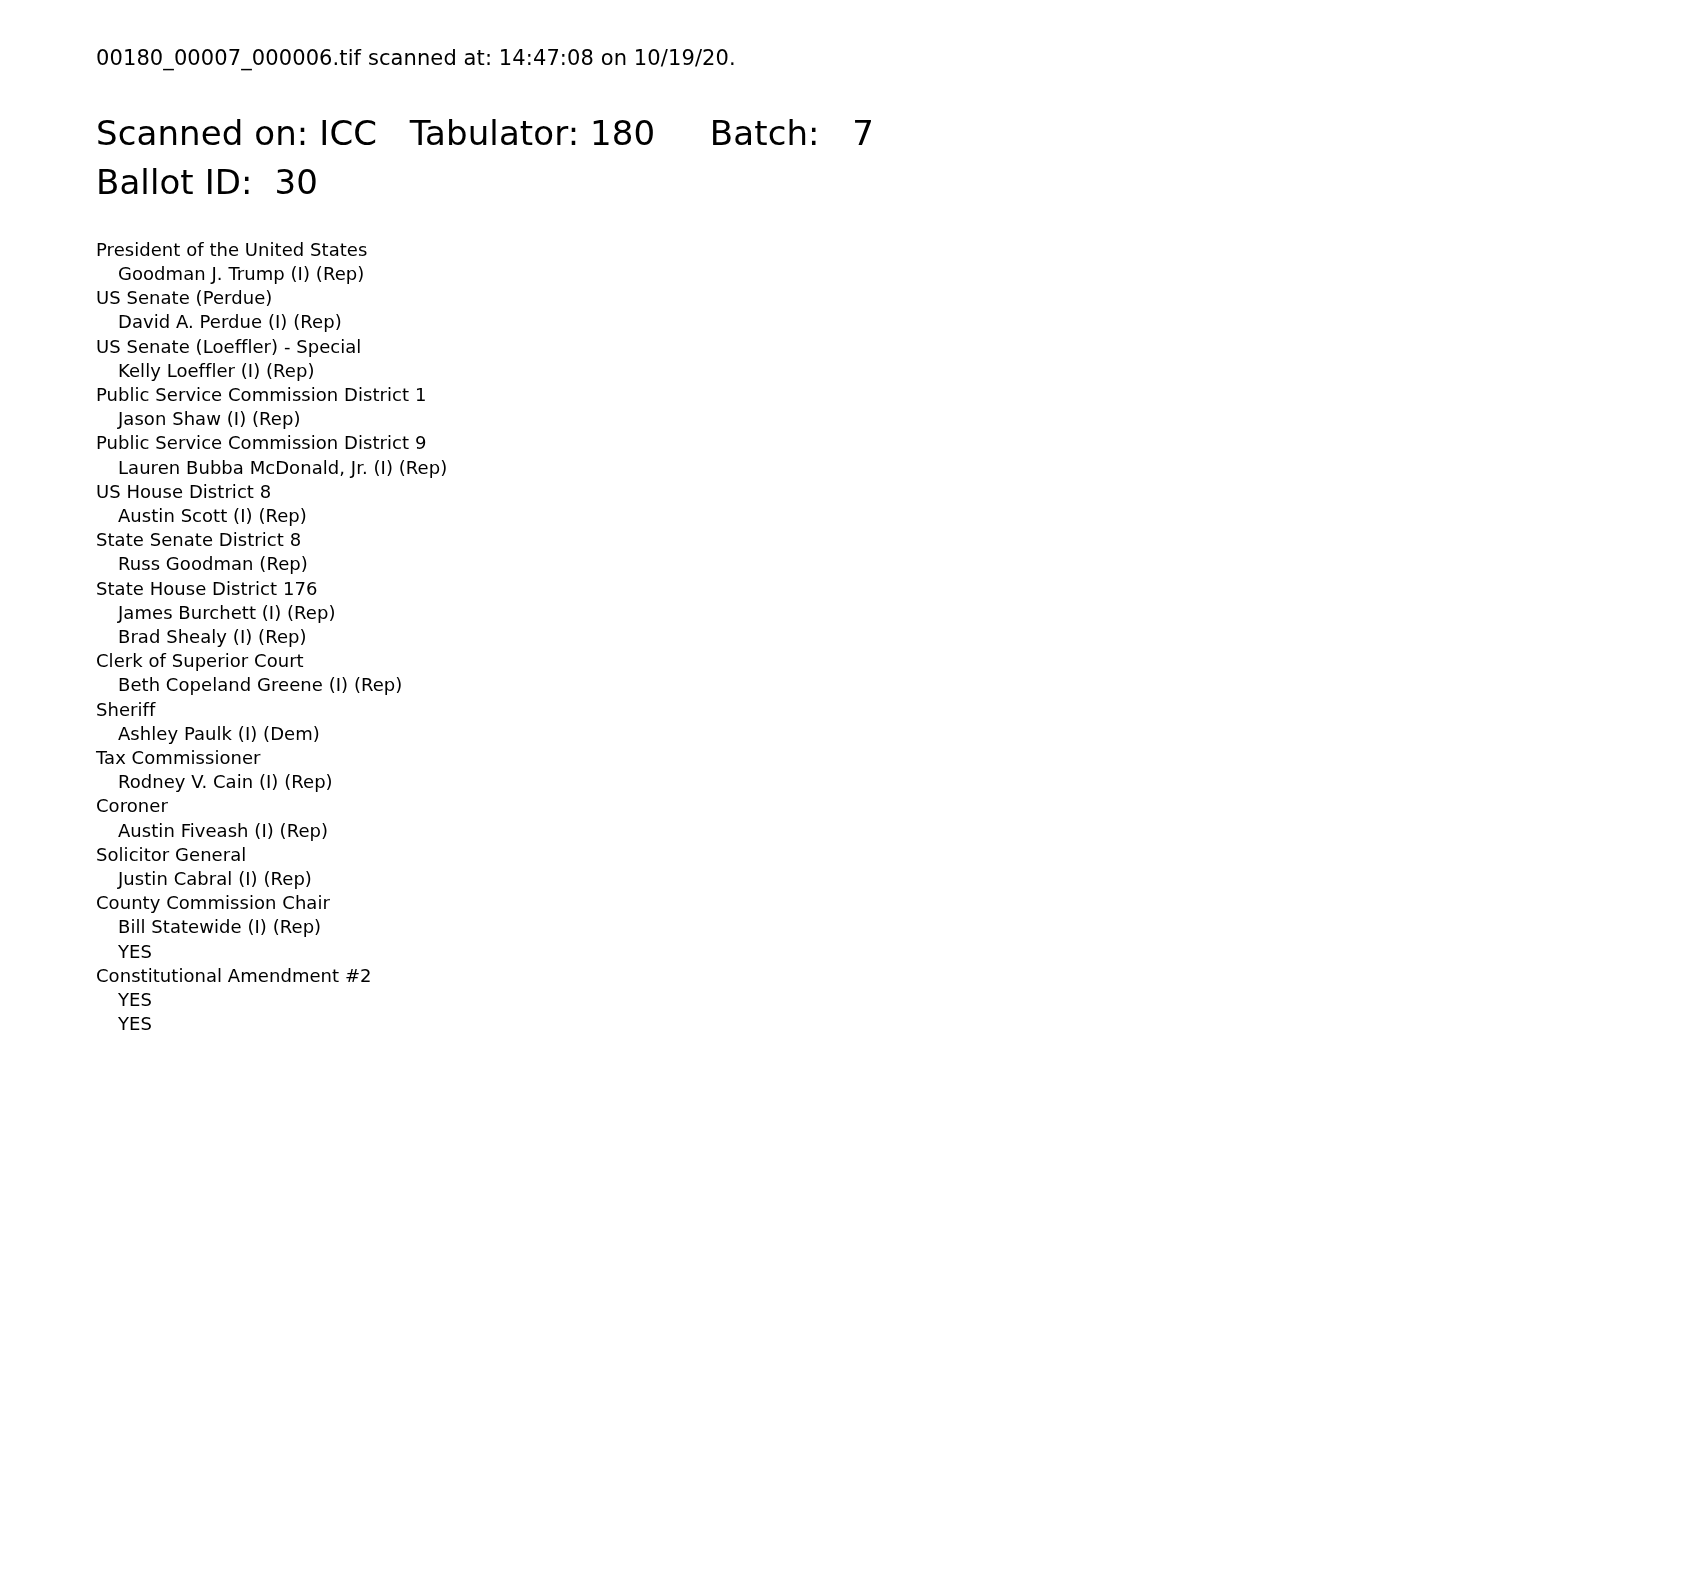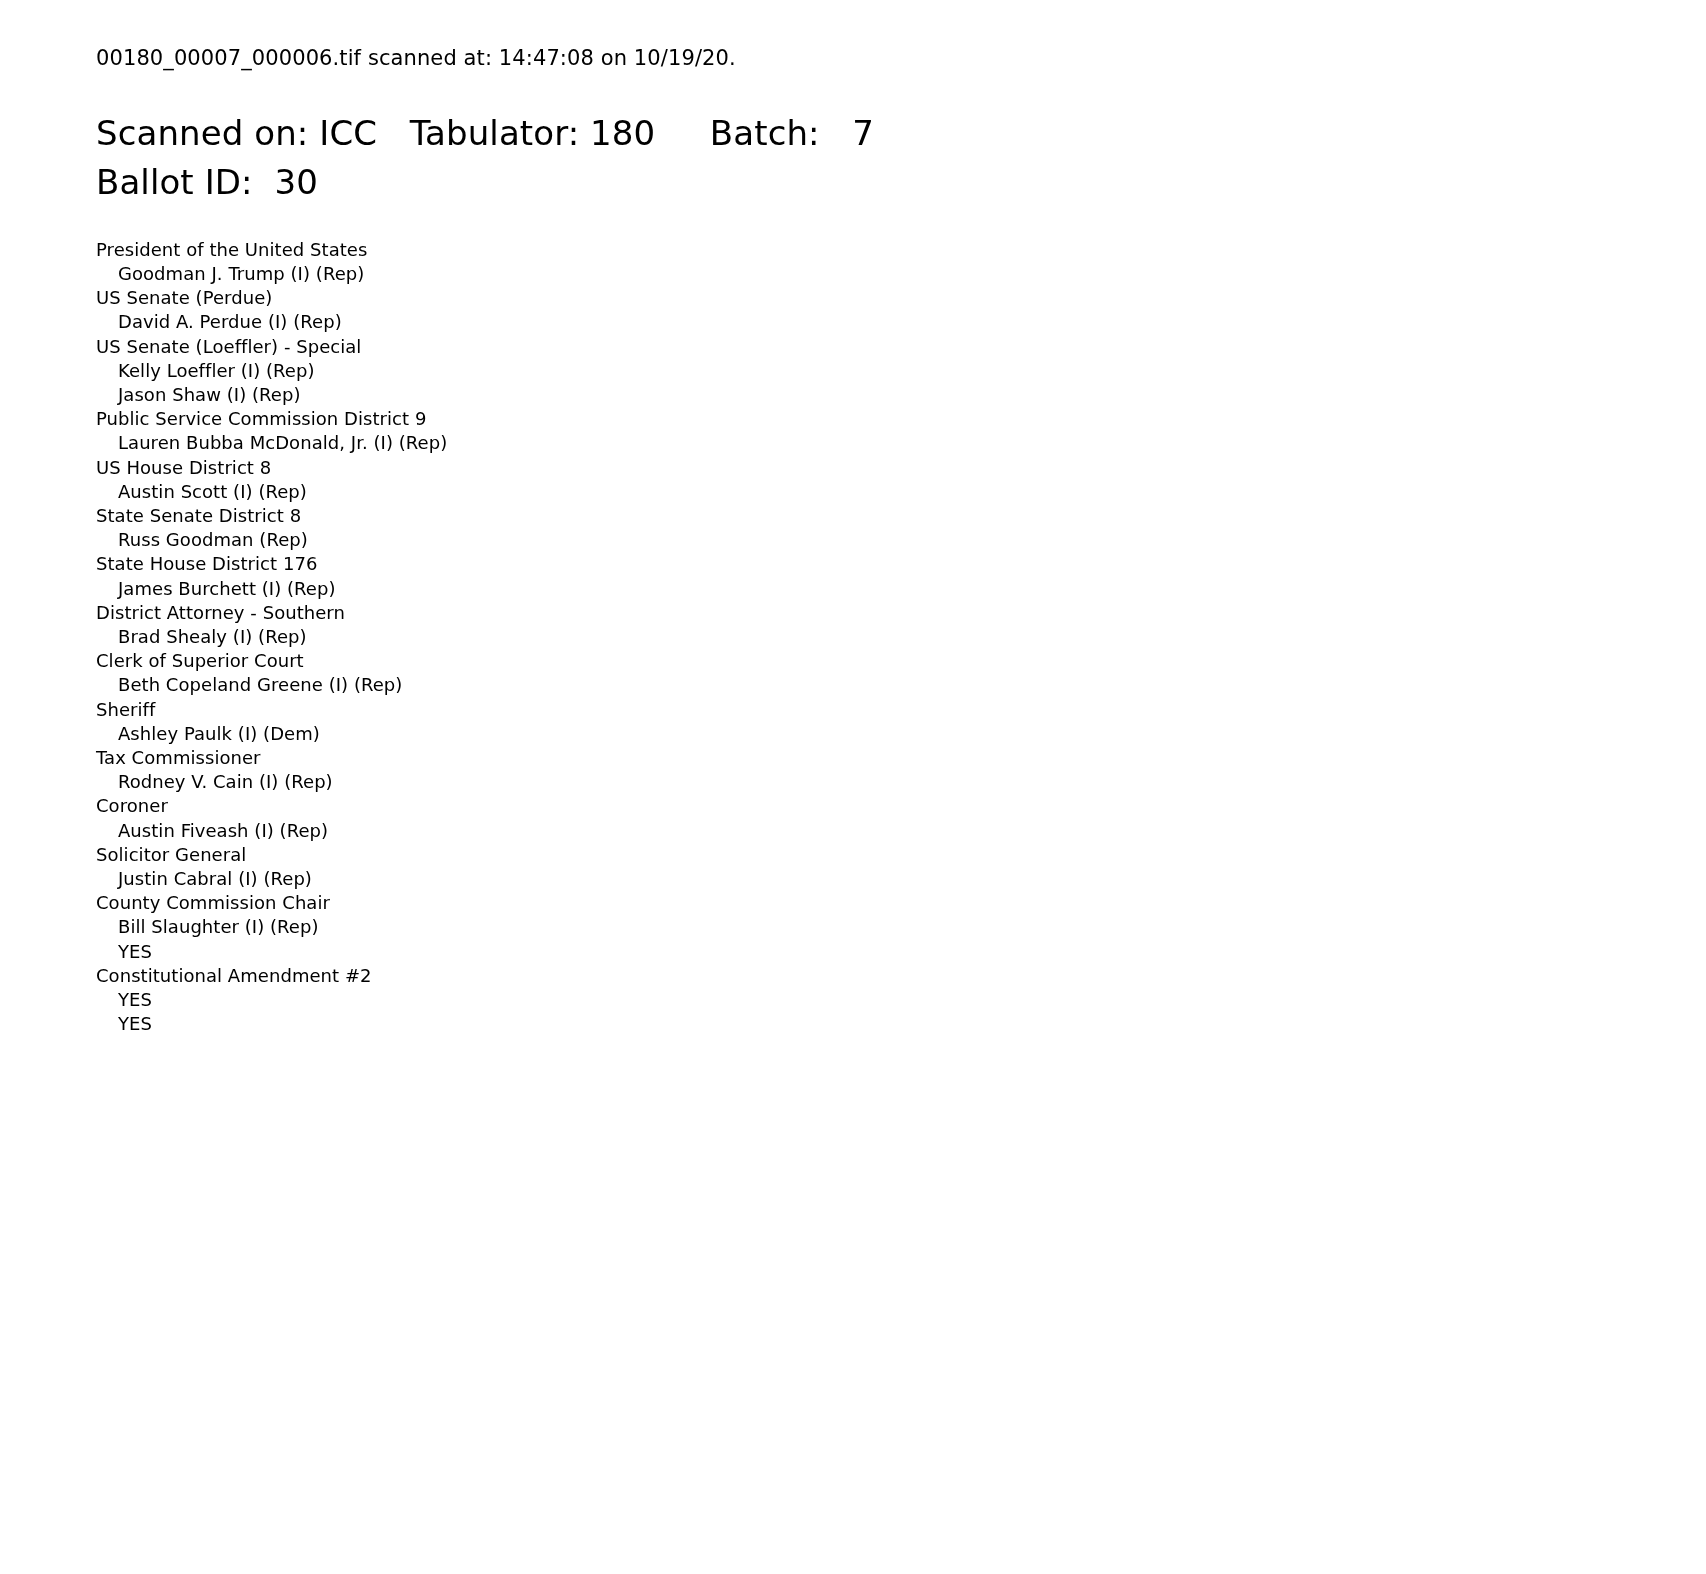--- a/index.html
+++ b/index.html
@@ -65,54 +65,54 @@
 
     <div class="contest-title">President of the United States</div>
     <div class="contest-choice">Goodman J. Trump (I) (Rep)</div>
 
     <div class="contest-title">US Senate (Perdue)</div>
     <div class="contest-choice">David A. Perdue (I) (Rep)</div>
 
     <div class="contest-title">US Senate (Loeffler) - Special</div>
     <div class="contest-choice">Kelly Loeffler (I) (Rep)</div>
 
+    <div class="contest-title">Public Service Commission District 1</div>
     <div class="contest-choice">Jason Shaw (I) (Rep)</div>
 
     <div class="contest-title">Public Service Commission District 9</div>
     <div class="contest-choice">Lauren Bubba McDonald, Jr. (I) (Rep)</div>
 
     <div class="contest-title">US House District 8</div>
     <div class="contest-choice">Austin Scott (I) (Rep)</div>
 
     <div class="contest-title">State Senate District 8</div>
     <div class="contest-choice">Russ Goodman (Rep)</div>
 
     <div class="contest-title">State House District 176</div>
     <div class="contest-choice">James Burchett (I) (Rep)</div>
 
-    <div class="contest-title">District Attorney - Southern</div>
     <div class="contest-choice">Brad Shealy (I) (Rep)</div>
 
     <div class="contest-title">Clerk of Superior Court</div>
     <div class="contest-choice">Beth Copeland Greene (I) (Rep)</div>
 
     <div class="contest-title">Sheriff</div>
     <div class="contest-choice">Ashley Paulk (I) (Dem)</div>
 
     <div class="contest-title">Tax Commissioner</div>
     <div class="contest-choice">Rodney V. Cain (I) (Rep)</div>
 
     <div class="contest-title">Coroner</div>
     <div class="contest-choice">Austin Fiveash (I) (Rep)</div>
 
     <div class="contest-title">Solicitor General</div>
     <div class="contest-choice">Justin Cabral (I) (Rep)</div>
 
     <div class="contest-title">County Commission Chair</div>
-    <div class="contest-choice">Bill Slaughter (I) (Rep)</div>
+    <div class="contest-choice">Bill Statewide (I) (Rep)</div>
 
     <div class="contest-choice">YES</div>
 
     <div class="contest-title">Constitutional Amendment #2</div>
     <div class="contest-choice">YES</div>
 
     <div class="contest-choice">YES</div>
 
   </div>
 </div>

